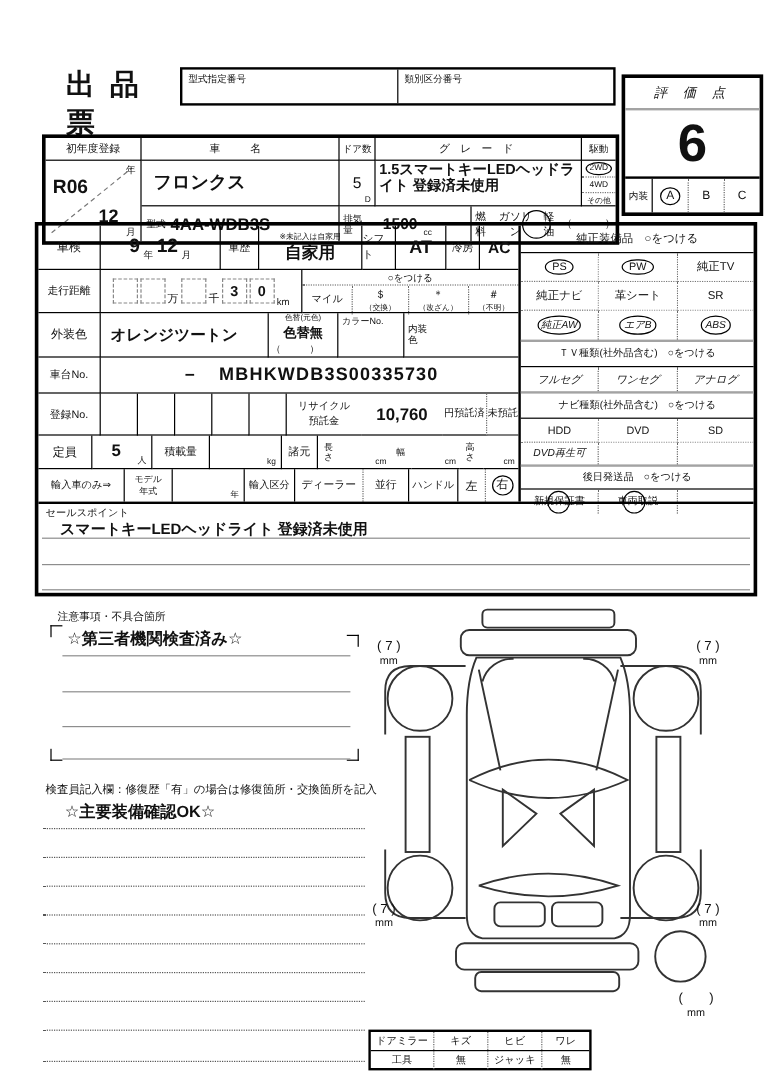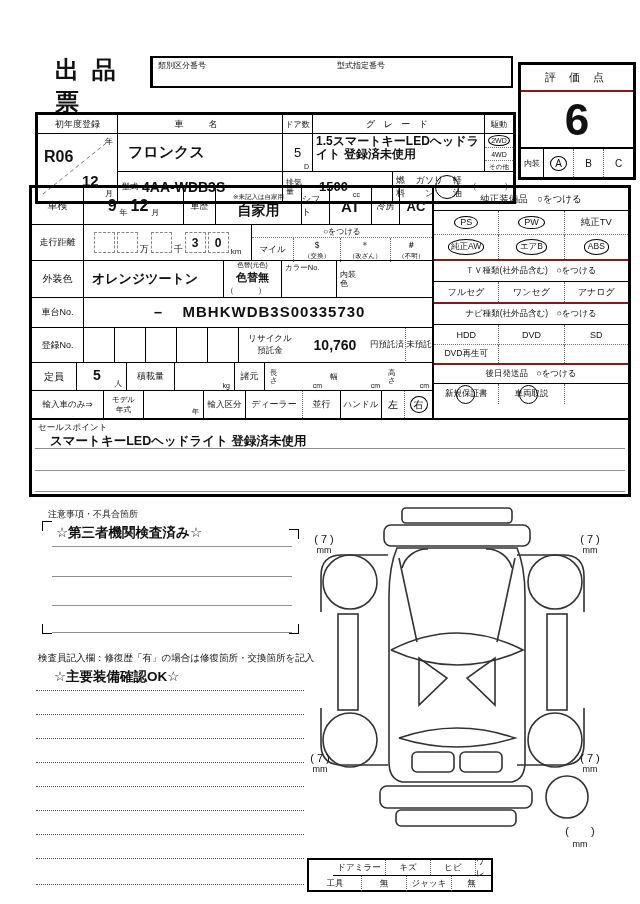--- a/index.html
+++ b/index.html
@@ -4,46 +4,46 @@
 <style>
   html,body{margin:0;padding:0;background:#fff;}
   .sheet{position:relative;width:640px;height:904px;background:#fff;color:#111;
          font-family:"Liberation Sans","DejaVu Sans",sans-serif;overflow:hidden;}
   .a{position:absolute;box-sizing:border-box;}
   .fx{display:flex;align-items:center;justify-content:center;}
   .fxs{display:flex;align-items:center;justify-content:flex-start;}
   .col{display:flex;flex-direction:column;align-items:center;justify-content:center;}
   .b3{border:3px solid #000;}
   .b2{border:2px solid #000;}
-  .bb1{border-bottom:1px solid #000;} .bb2{border-bottom:2px solid #7f1d1d;}
+  .bb1{border-bottom:1px solid #000;} .bb2{border-bottom:2px solid #a3a3a3;font-style:italic;}
   .br1{border-right:1px solid #000;}  .bt2{border-top:2px solid #000;}
   .dl{border-left:1px dotted #666;}   .db{border-bottom:1px dotted #777;}
   .bold{font-weight:bold;}
   .circ{display:inline-block;border:1.6px solid #000;border-radius:50%;padding:0 5px;line-height:1.3;}
   .dashbox{border:1px dashed #888;width:21px;height:21px;display:flex;align-items:center;
            justify-content:center;font-weight:bold;font-size:12px;box-sizing:border-box;}
   .rule{position:absolute;border-top:1px solid #8d8d8d;}
   .drule{position:absolute;border-top:1.5px dotted #555;}
   .corner{position:absolute;width:9px;height:9px;}
   .ovr{position:absolute;border:1.6px solid #000;border-radius:50%;pointer-events:none;}
   svg{display:block;}
 </style>
 </head>
 <body>
 
 <div class="sheet">
 
   <div class="a bold" style="left:55px;top:54px;width:100px;height:28px;font-size:24px;letter-spacing:3px;">出 品 票</div>
 
   <div class="a b2" style="left:150px;top:56px;width:363px;height:32px;display:flex;">
+    <div style="flex:1;padding:2px 5px;font-size:8px;">
+      <span>型式指定番号</span>
+    </div>
     <div style="flex:1;padding:2px 5px;font-size:8px;border-left:1.5px solid #000;">
       <span>類別区分番号</span>
-    </div>
-    <div style="flex:1;padding:2px 5px;font-size:8px;">
-      <span>型式指定番号</span>
     </div>
   </div>
 
   <div class="a b3" style="left:518px;top:62px;width:118px;height:118px;display:flex;flex-direction:column;">
     <div class="fx bb2" style="height:25px;font-size:11px;letter-spacing:5px;">評 価 点</div>
     <div class="fx bold" style="flex:1;font-size:44px;">6</div>
     <div class="bt2" style="height:28px;display:flex;">
       <div class="fx br1" style="width:22px;font-size:8px;line-height:9px;text-align:center;">内装</div>
       <div class="fx" style="flex:1;">
         <span class="circ" style="font-size:10px;padding:0 4px;">A</span>
@@ -249,20 +249,25 @@
     <div class="a" style="left:400px;top:0;width:196px;height:230px;border-left:2px solid #000;">
       <div class="fx bb1" style="height:22px;font-size:9.5px;">純正装備品　○をつける</div>
       <div style="display:flex;height:24px;">
         <div class="fx db" style="width:65px;">
           <span class="circ" style="font-size:9px;">PS</span>
           </div>
         <div class="fx dl db" style="width:65px;">
           <span class="circ" style="font-size:9px;">PW</span>
           </div>
         <div class="fx dl db" style="width:64px;font-size:9.5px;">純正TV</div>
+      </div>
+      <div style="display:flex;height:24px;">
+        <div class="fx db" style="width:65px;font-size:9.5px;">純正ナビ</div>
+        <div class="fx dl db" style="width:65px;font-size:9.5px;">革シート</div>
+        <div class="fx dl db" style="width:64px;font-size:9.5px;">SR</div>
       </div>
       <div class="bb2" style="display:flex;height:24px;">
         <div class="fx" style="width:65px;">
           <span class="circ" style="font-size:8.5px;padding:1px 2px;">純正AW</span>
           </div>
         <div class="fx dl" style="width:65px;">
           <span class="circ" style="font-size:8.5px;padding:1px 3px;">エアB</span>
           </div>
         <div class="fx dl" style="width:64px;">
           <span class="circ" style="font-size:8.5px;padding:1px 3px;">ABS</span>
@@ -371,21 +376,21 @@
   <div class="a col" style="left:570px;top:752px;width:40px;">
     <span style="font-size:11px;">( 7 )</span>
     <span style="font-size:9px;">mm</span>
   </div>
   <div class="a col" style="left:556px;top:824px;width:48px;">
     <span style="font-size:11px;">(　　)</span>
     <span style="font-size:9px;">mm</span>
   </div>
 
   <div class="a b2" style="left:307px;top:858px;width:186px;height:34px;">
-    <div class="bb1" style="display:flex;height:15px;margin-left:24px;">
+    <div class="bb1" style="display:flex;height:15px;">
       <div class="fx" style="width:52px;font-size:8.5px;">ドアミラー</div>
       <div class="fx dl" style="width:44px;font-size:8.5px;">キズ</div>
       <div class="fx dl" style="width:44px;font-size:8.5px;">ヒビ</div>
       <div class="fx dl" style="flex:1;font-size:8.5px;">ワレ</div>
     </div>
     <div style="display:flex;height:15px;">
       <div class="fx" style="width:52px;font-size:8.5px;">工具</div>
       <div class="fx dl" style="width:44px;font-size:8.5px;">無</div>
       <div class="fx dl" style="width:44px;font-size:8.5px;">ジャッキ</div>
       <div class="fx dl" style="flex:1;font-size:8.5px;">無</div>

